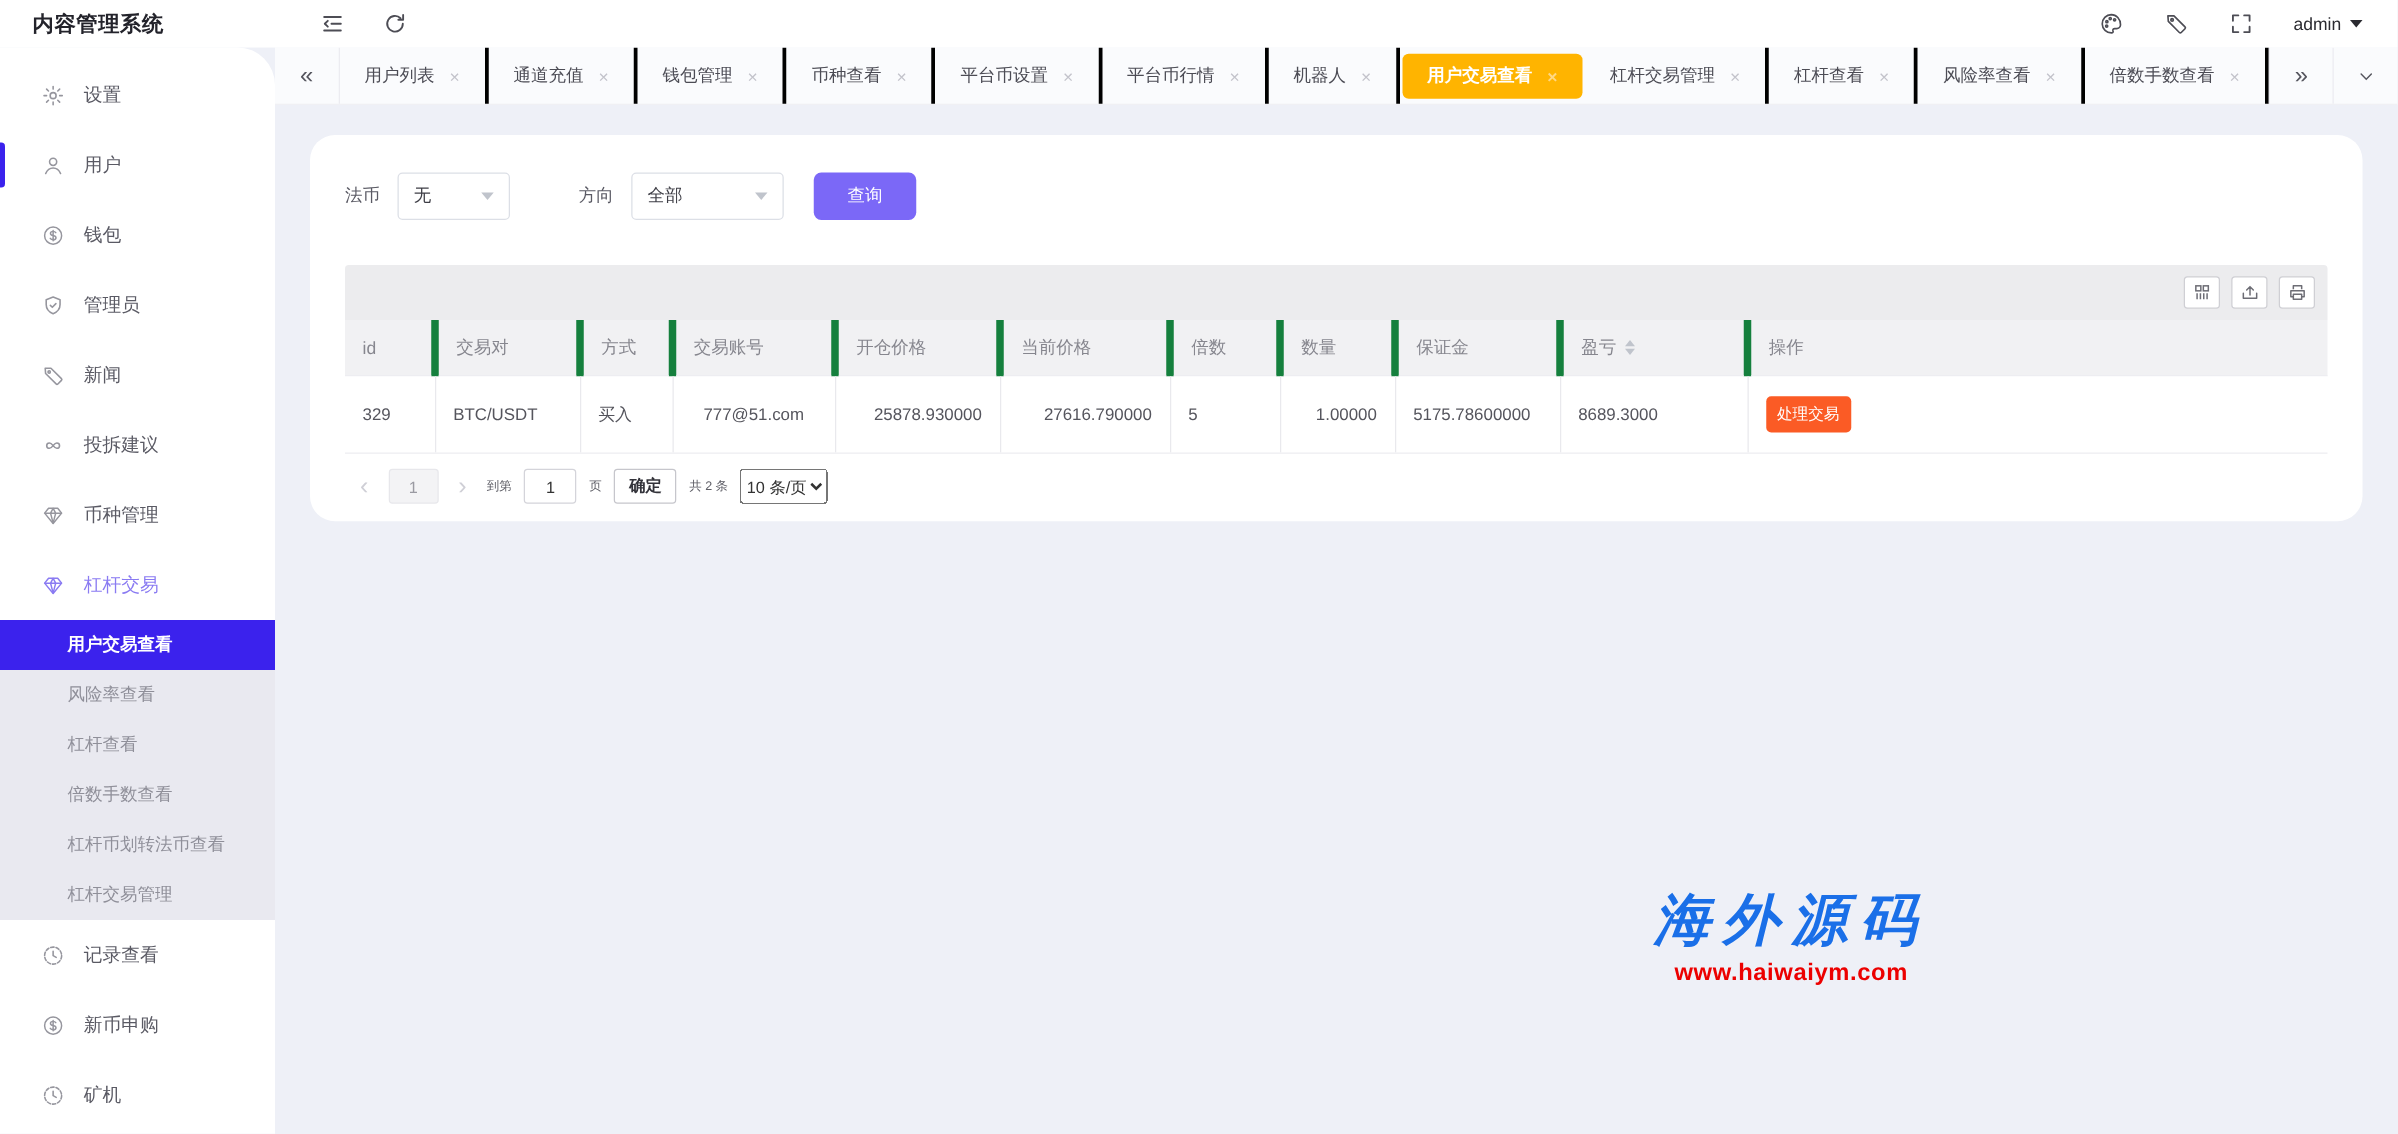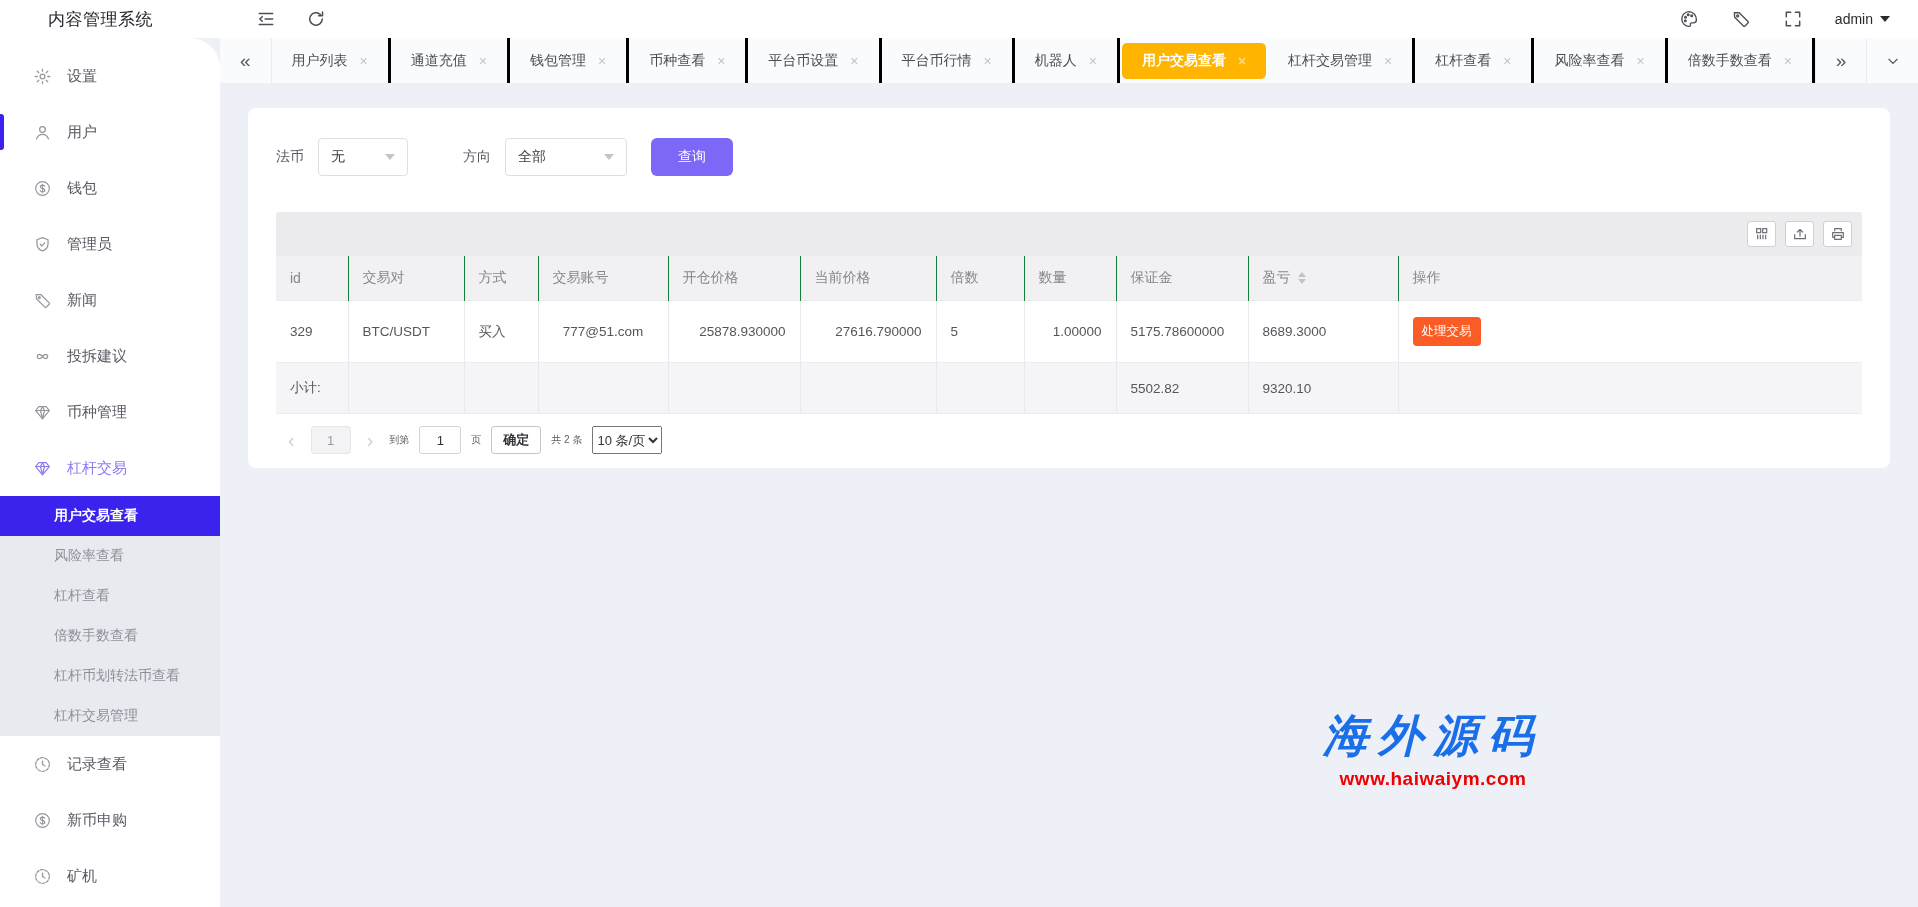--- a/index.html
+++ b/index.html
@@ -2,21 +2,21 @@
 <html><head>
 <meta charset="utf-8">
 <style>
   * { margin:0; padding:0; box-sizing:border-box; }
   html,body { width:1918px; height:907px; overflow:hidden; }
   body { font-family:"Liberation Sans","DejaVu Sans",sans-serif; background:#eef0f7; color:#5a5a64; }
   svg { display:block; }
 
   
   .topbar { position:absolute; top:0; left:0; width:1918px; height:38px; background:#fff; display:flex; align-items:center; z-index:30; }
-  .brand { width:220px; padding-left:48px; font-size:17px; font-weight:400; color:#23232b; letter-spacing:.5px; }
+  .brand { width:220px; padding-left:26px; font-size:17px; font-weight:700; color:#23232b; letter-spacing:.5px; }
   .topbar-icon { width:20px; height:20px; color:#4d4d55; cursor:pointer; }
   .tb-left { display:flex; align-items:center; gap:30px; margin-left:36px; }
   .tb-right { margin-left:auto; display:flex; align-items:center; gap:32px; padding-right:28px; }
   .admin-box { display:flex; align-items:center; gap:7px; font-size:14px; color:#2a2a30; cursor:pointer; }
   .caret-down { width:0; height:0; border-left:5px solid transparent; border-right:5px solid transparent; border-top:6px solid #2a2a30; }
 
   
   .sidebar { position:absolute; top:38px; left:0; width:220px; height:869px; background:#fff; border-top-right-radius:30px; padding-top:10px; z-index:20; }
   .menu-item { height:56px; display:flex; align-items:center; gap:15px; padding-left:33px; font-size:15px; color:#5a5a64; cursor:pointer; position:relative; }
   .menu-item .mi-icon { width:19px; height:19px; color:#96969e; flex:0 0 auto; }
@@ -35,37 +35,37 @@
   .tab-nav-btn { width:52px; height:100%; display:flex; align-items:center; justify-content:center; color:#55555e; font-size:19px; border-right:1px solid #ececf1; cursor:pointer; }
   .tab-nav-btn.rightb { border-right:none; border-left:1px solid #ececf1; }
   .tab { height:100%; display:flex; align-items:center; padding:0 20px; font-size:14px; color:#4c4c55; border-right:3px solid #000000; cursor:pointer; white-space:nowrap; }
   .tab .x { margin-left:12px; color:#c3c3cb; font-size:14px; cursor:pointer; }
   .tab.active { background:#ffb400; color:#fff; border-radius:5px; height:36px; margin:0 2px; border-right:none; font-weight:700; }
   .tab.active .x { color:#ffd884; }
   .tabbar-spacer { flex:1; }
 
   
   .content { position:relative; width:100%; height:822px; }
-  .card { margin:24px 28px 0 28px; background:#fff; border-radius:8px; padding:30px 28px 0 28px; }
+  .card { margin:24px 28px 0 28px; background:#fff; border-radius:20px; padding:30px 28px 0 28px; }
 
   .filter-row { display:flex; align-items:center; }
   .f-label { font-size:14px; color:#5a5a64; margin-right:14px; }
   .select-box { width:90px; height:38px; border:1px solid #dcdfe6; border-radius:4px; background:#fff; display:flex; align-items:center; padding:0 12px; font-size:14px; color:#3e3e46; cursor:pointer; position:relative; }
   .select-box.wide { width:122px; }
   .select-box .sel-caret { position:absolute; right:12px; width:0; height:0; border-left:5px solid transparent; border-right:5px solid transparent; border-top:6px solid #c0c4cc; }
   .gap1 { width:55px; } .gap2 { width:24px; }
   .btn-query { height:38px; padding:0 27px; background:#7b68f7; color:#fff; font-size:14px; border:none; border-radius:6px; cursor:pointer; font-family:inherit; }
 
   
   .table-wrap { margin-top:36px; }
   .table-toolbar { height:44px; background:#ececee; display:flex; align-items:center; justify-content:flex-end; gap:9px; padding-right:10px; border-radius:3px 3px 0 0; }
   .tool-btn { width:29px; height:26px; background:#fff; border:1px solid #cfcfd4; border-radius:3px; display:flex; align-items:center; justify-content:center; color:#6d6d75; cursor:pointer; }
   .tool-btn svg { width:16px; height:16px; }
   table { width:100%; border-collapse:collapse; table-layout:fixed; }
-  th { background:#f1f1f3; font-weight:400; font-size:14px; color:#86868e; text-align:left; padding:13px 14px; border-right:1px solid #15803d; }
+  th { background:#f1f1f3; font-weight:400; font-size:14px; color:#86868e; text-align:left; padding:13px 14px; border-right:6px solid #15803d; }
   th:last-child { border-right:none; }
   td { font-size:13.5px; color:#55555d; padding:16px 14px; border-right:1px solid #e9e9ed; border-top:1px solid #ededf1; background:#fff; }
   td:last-child { border-right:none; }
   tr.subtotal td { background:#f5f5f7; }
   .ta-r { text-align:right; } .ta-c { text-align:center; }
   .sort-icons { display:inline-flex; flex-direction:column; gap:2px; margin-left:7px; vertical-align:middle; }
   .tri-up { width:0; height:0; border-left:4px solid transparent; border-right:4px solid transparent; border-bottom:5px solid #c0c4cc; }
   .tri-dn { width:0; height:0; border-left:4px solid transparent; border-right:4px solid transparent; border-top:5px solid #c0c4cc; }
   .btn-action { background:#fb5b25; color:#fff; border:none; border-radius:4px; padding:6px 9px; font-size:12.5px; cursor:pointer; font-family:inherit; }
 
@@ -394,33 +394,20 @@
               <td>买入</td>
               <td class="ta-c">777@51.com</td>
               <td class="ta-r">25878.930000</td>
               <td class="ta-r">27616.790000</td>
               <td>5</td>
               <td class="ta-r">1.00000</td>
               <td>5175.78600000</td>
               <td>8689.3000</td>
               <td><button class="btn-action">处理交易</button></td>
             </tr>
-            <tr class="subtotal">
-              <td>小计:</td>
-              <td></td>
-                <td></td>
-                <td></td>
-              <td></td>
-                <td></td>
-                <td></td>
-              <td></td>
-              <td>5502.82</td>
-              <td>9320.10</td>
-              <td></td>
-            </tr>
           </tbody>
         </table>
 
         <div class="pagination">
           <span class="pg-chev">‹</span>
           <span class="pg-num">1</span>
           <span class="pg-chev">›</span>
           <span class="pg-text">到第</span>
           <input class="pg-input" value="1" style="">
           <span class="pg-text">页</span>

